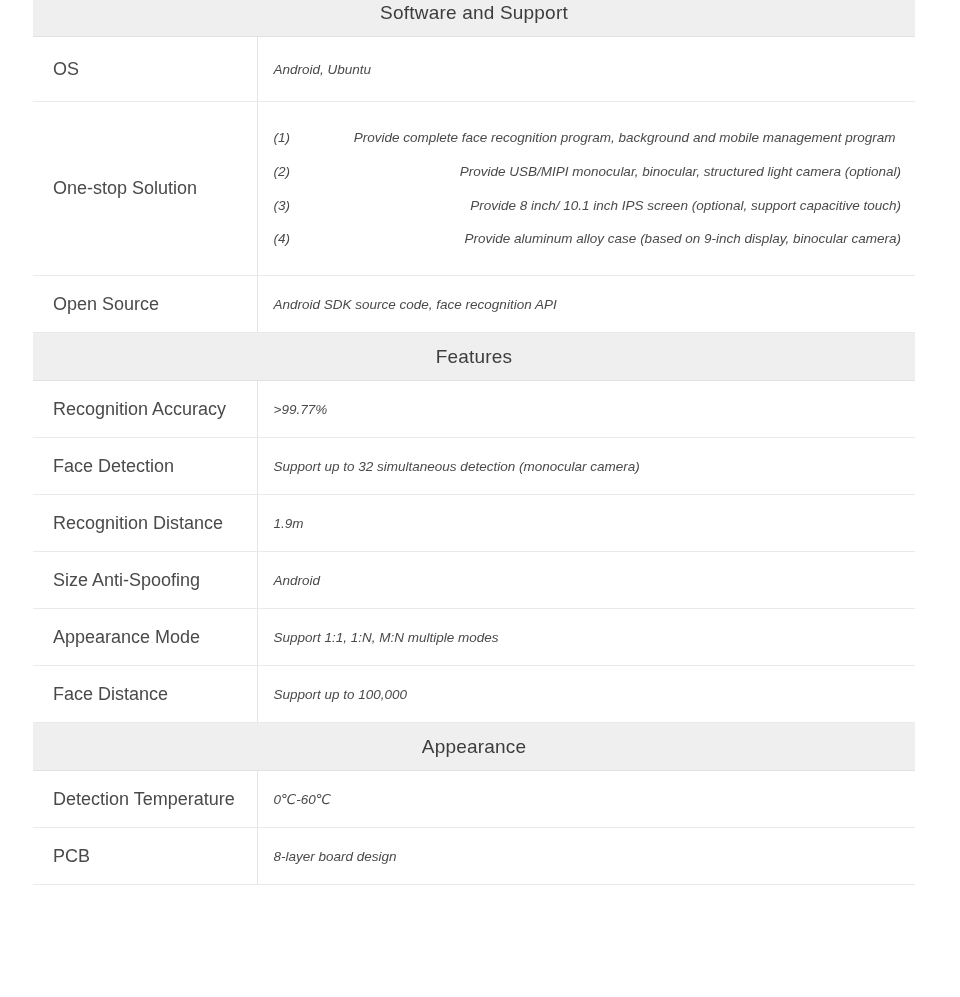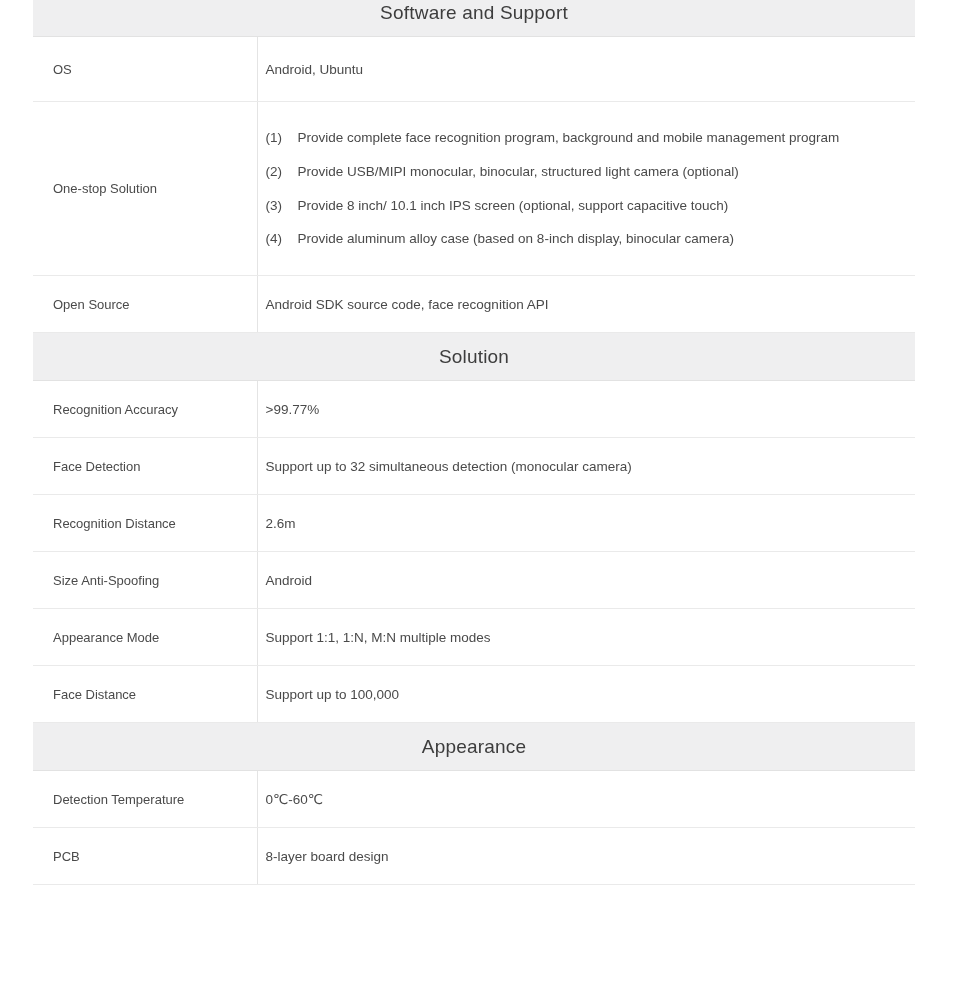--- a/index.html
+++ b/index.html
@@ -55,29 +55,30 @@
   }
 
   
   tr.spec-row td {
     border-bottom: 1px solid #eaeaea;
     vertical-align: middle;
     background: #ffffff;
   }
   tr.spec-row td.cell-label {
     padding: 0 0 0 20px;
-    font-size: 13px;
+    font-size: 18px;
     color: #4a4a4a;
     border-right: 1px solid #e4e4e4;
     white-space: nowrap;
   }
   tr.spec-row td.cell-value {
-    padding: 0 14px 0 8px;
+    padding: 0 14px 0 16px;
     font-size: 13.5px;
     color: #4a4a4a;
+    font-style: italic;
   }
 
   
   tr.h-os td        { height: 65px; }
   tr.h-std td       { height: 57px; }
   tr.h-tall td      { height: 174px; vertical-align: middle; }
 
   
   ol.numbered-list {
     margin: 0;
@@ -93,21 +94,21 @@
     color: #4a4a4a;
   }
   ol.numbered-list li:last-child { margin-bottom: 0; }
   ol.numbered-list li .marker {
     position: absolute;
     left: 0;
     top: 0;
     color: #4a4a4a;
     font-size: 13.5px;
   }
-  ol.numbered-list li .item-text { display: block; }
+  ol.numbered-list li .item-text { display: block; text-align: right; }
 
   .wrap-hint { max-width: 590px; display: block; }
 </style>
 </head>
 <body>
 
 <div class="spec-sheet">
 
   <table class="spec-table">
     <colgroup>
@@ -138,48 +139,48 @@
             <li>
               <span class="marker">(2)</span>
               <span class="item-text">Provide USB/MIPI monocular, binocular, structured light camera (optional)</span>
             </li>
             <li>
               <span class="marker">(3)</span>
               <span class="item-text">Provide 8 inch/ 10.1 inch IPS screen (optional, support capacitive touch)</span>
             </li>
             <li>
               <span class="marker">(4)</span>
-              <span class="item-text">Provide aluminum alloy case (based on 8-inch display, binocular camera)</span>
+              <span class="item-text">Provide aluminum alloy case (based on 9-inch display, binocular camera)</span>
             </li>
           </ol>
         </td>
       </tr>
 
       <tr class="spec-row h-std">
         <td class="cell-label">Open Source</td>
         <td class="cell-value">Android SDK source code, face recognition API</td>
       </tr>
 
       <tr class="section-header">
         <td colspan="2">
-          <span class="section-title">Solution</span>
+          <span class="section-title">Features</span>
         </td>
       </tr>
 
       <tr class="spec-row h-std">
         <td class="cell-label">Recognition Accuracy</td>
         <td class="cell-value">&gt;99.77%</td>
       </tr>
       <tr class="spec-row h-std">
         <td class="cell-label">Face Detection</td>
         <td class="cell-value">Support up to 32 simultaneous detection (monocular camera)</td>
       </tr>
       <tr class="spec-row h-std">
         <td class="cell-label">Recognition Distance</td>
-        <td class="cell-value">2.6m</td>
+        <td class="cell-value">1.9m</td>
       </tr>
       <tr class="spec-row h-std">
         <td class="cell-label">Size Anti-Spoofing</td>
         <td class="cell-value">Android</td>
       </tr>
       <tr class="spec-row h-std">
         <td class="cell-label">Appearance Mode</td>
         <td class="cell-value">Support 1:1, 1:N, M:N multiple modes</td>
       </tr>
       <tr class="spec-row h-std">

